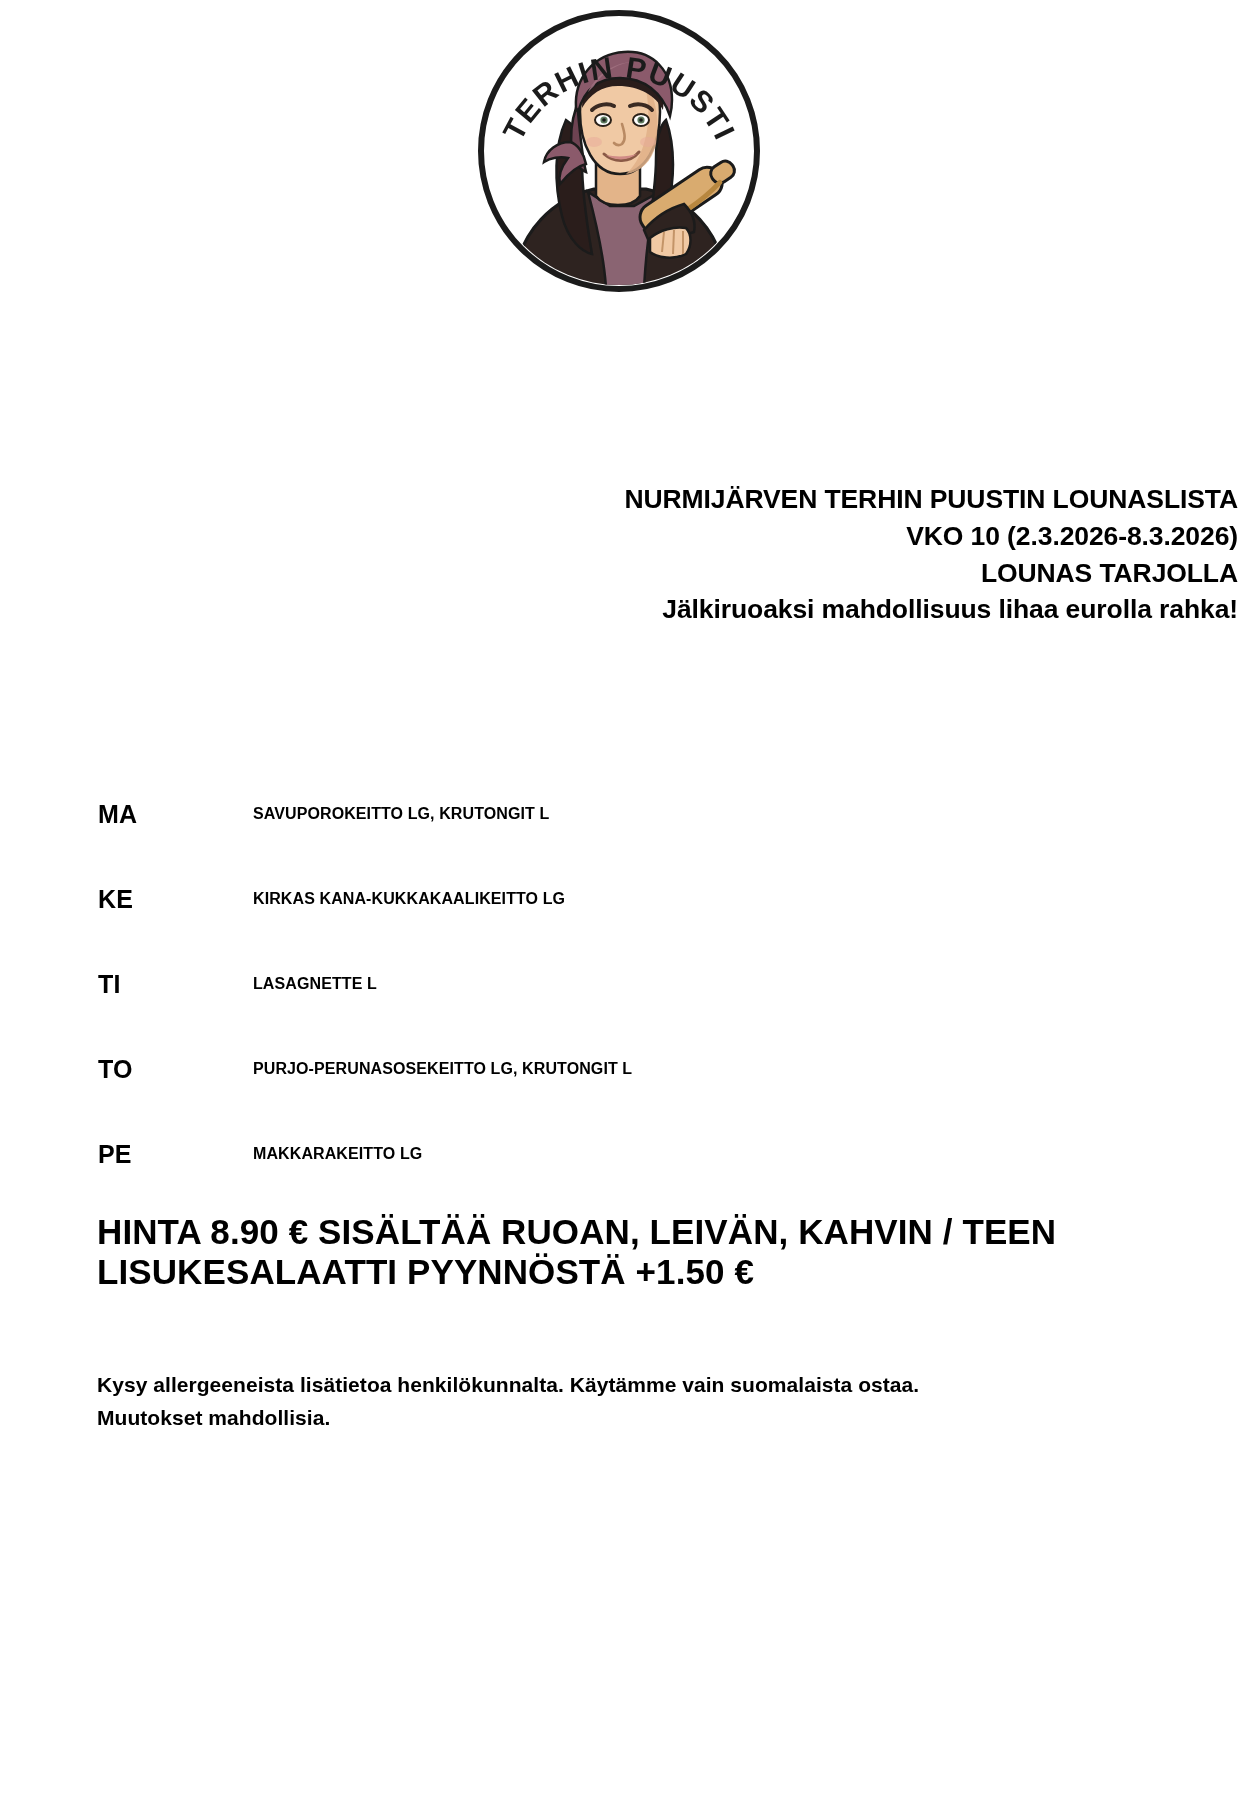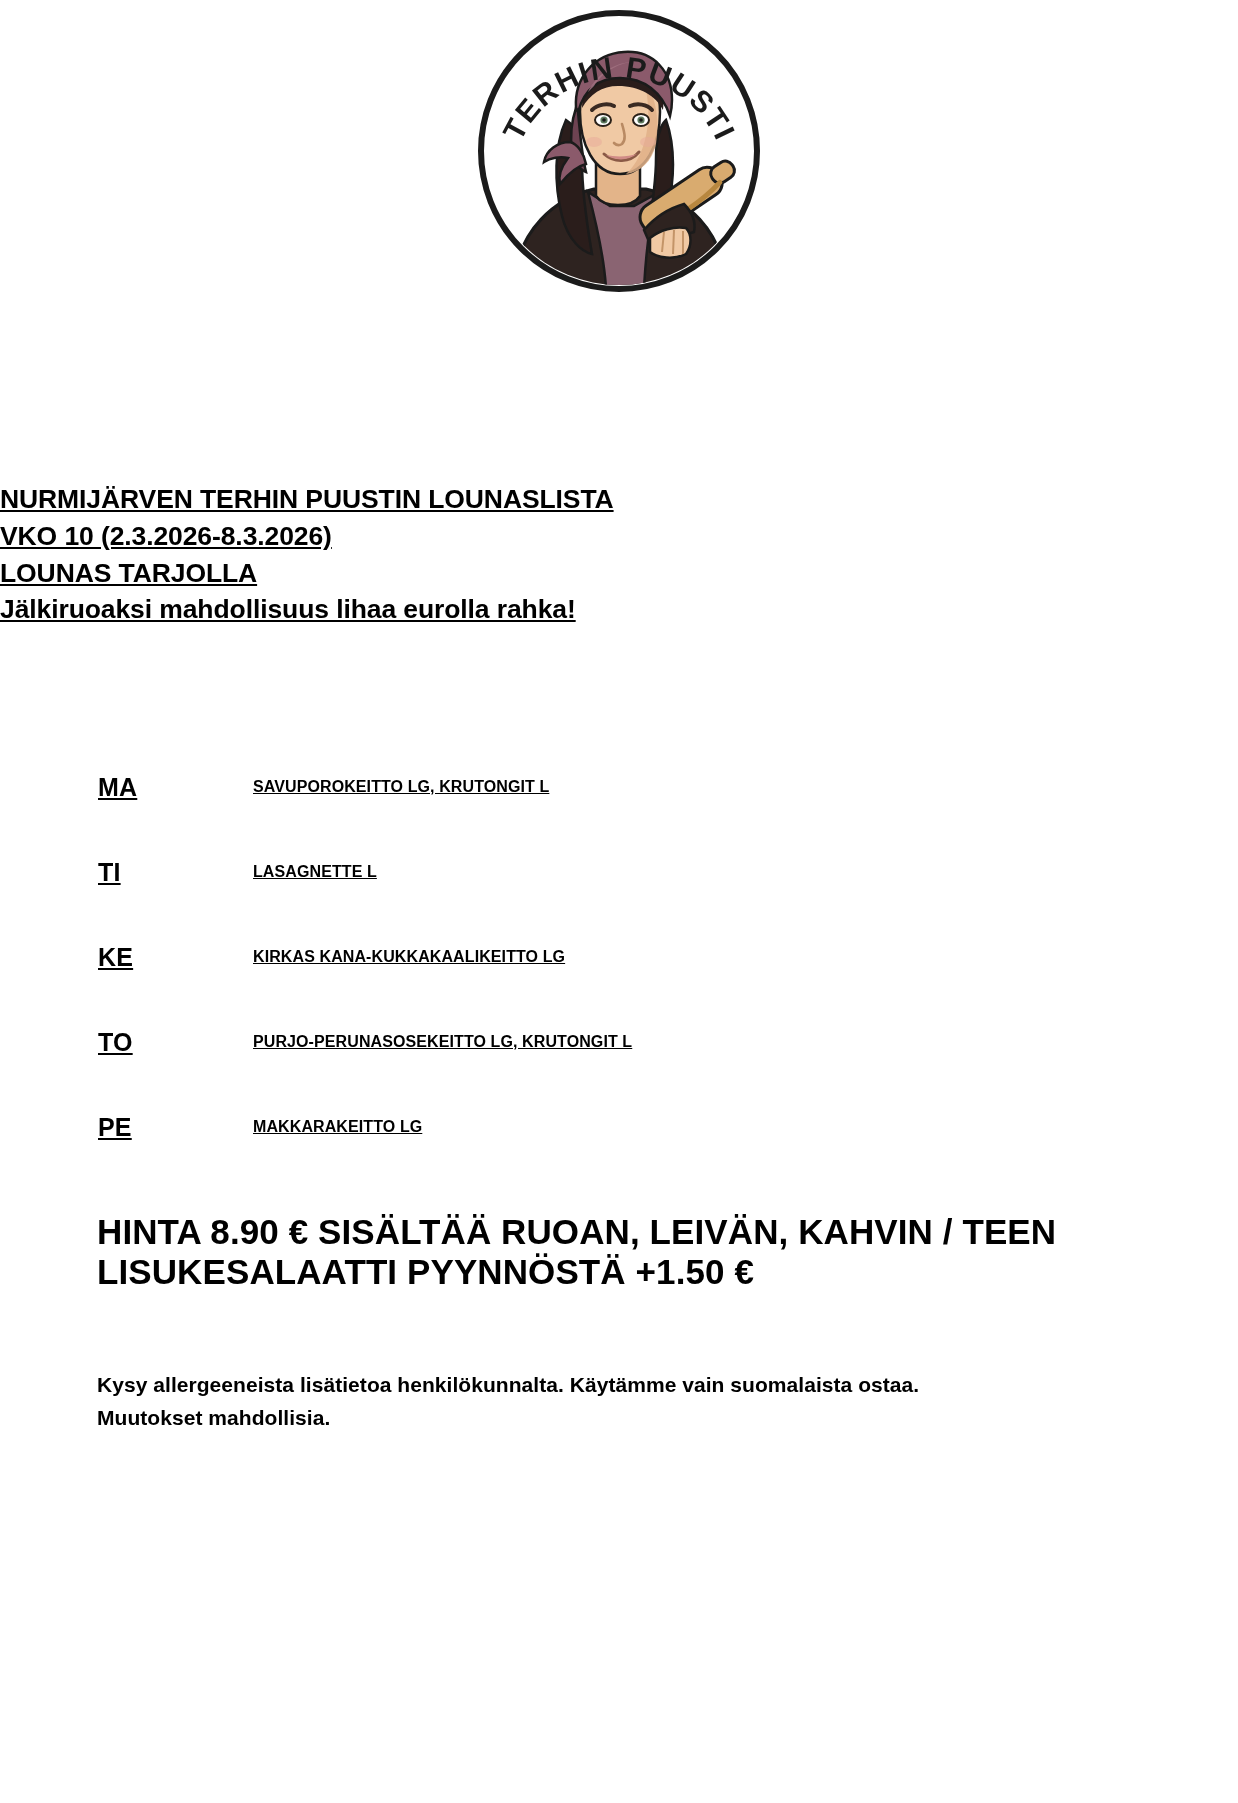--- a/index.html
+++ b/index.html
@@ -48,43 +48,41 @@
     width: 100%;
     height: 100%;
   }
 
   
   .header-block {
     position: absolute;
     top: 481px;
     left: 0;
     width: 1238px;
-    text-align: left;
-    text-decoration: underline;
+    text-align: right;
   }
   .header-line {
     font-size: 26.5px;
     font-weight: bold;
     line-height: 36.8px;
     letter-spacing: -0.1px;
     white-space: nowrap;
   }
 
   
   .menu {
     position: absolute;
     top: 744px;
     left: 98px;
     width: 1050px;
   }
   .menu-row {
     display: flex;
-    align-items: center;
+    align-items: flex-end;
     height: 85px;
-    text-decoration: underline;
   }
   .menu-day {
     width: 155px;
     flex: 0 0 155px;
     font-size: 25px;
     font-weight: bold;
     line-height: 30px;
     letter-spacing: 0.2px;
   }
   .menu-dish {
@@ -212,26 +210,26 @@
     <div class="header-line">LOUNAS TARJOLLA</div>
     <div class="header-line">Jälkiruoaksi mahdollisuus lihaa eurolla rahka!</div>
   </div>
 
   <div class="menu">
     <div class="menu-row">
       <div class="menu-day">MA</div>
       <div class="menu-dish">SAVUPOROKEITTO LG, KRUTONGIT L</div>
     </div>
     <div class="menu-row">
+      <div class="menu-day">KE</div>
+      <div class="menu-dish">KIRKAS KANA-KUKKAKAALIKEITTO LG</div>
+    </div>
+    <div class="menu-row">
       <div class="menu-day">TI</div>
       <div class="menu-dish">LASAGNETTE L</div>
-    </div>
-    <div class="menu-row">
-      <div class="menu-day">KE</div>
-      <div class="menu-dish">KIRKAS KANA-KUKKAKAALIKEITTO LG</div>
     </div>
     <div class="menu-row">
       <div class="menu-day">TO</div>
       <div class="menu-dish">PURJO-PERUNASOSEKEITTO LG, KRUTONGIT L</div>
     </div>
     <div class="menu-row">
       <div class="menu-day">PE</div>
       <div class="menu-dish">MAKKARAKEITTO LG</div>
     </div>
   </div>

